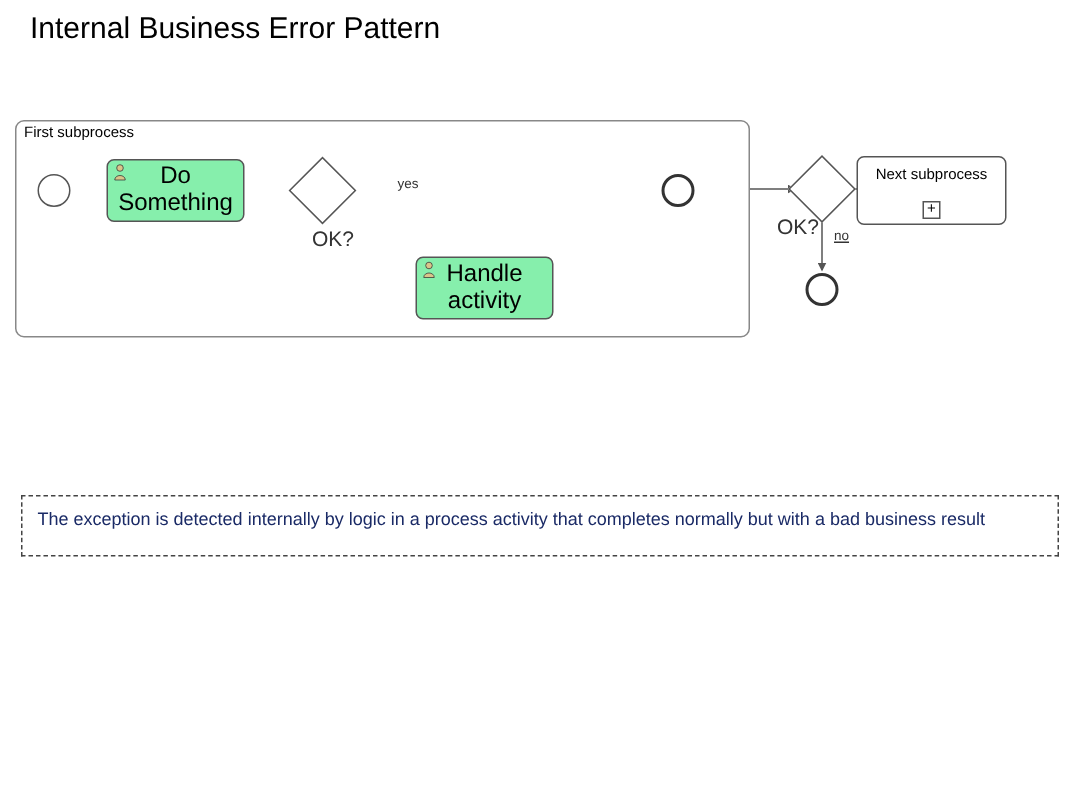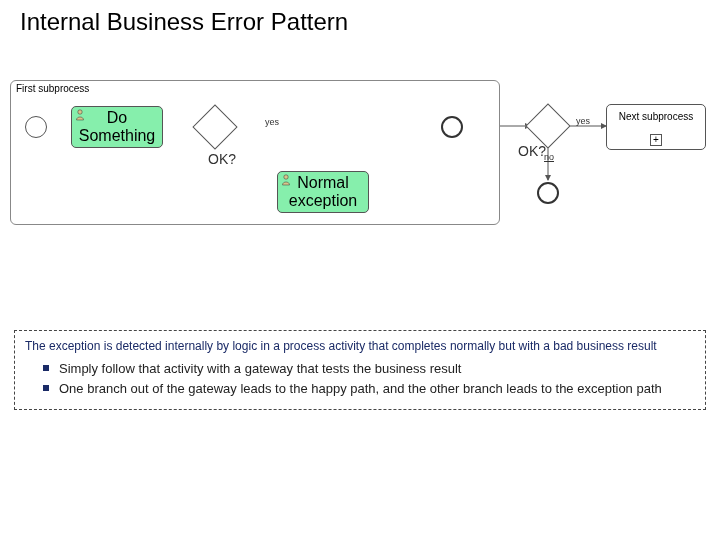--- a/index.html
+++ b/index.html
@@ -7,21 +7,21 @@
     margin: 0;
     padding: 0;
     width: 720px;
     height: 540px;
     font-family: Arial, sans-serif;
     background: #fff;
     color: #000;
     position: relative;
   }
   .title {
-    font-size: 24px;
+    font-size: 20px;
     padding: 8px 0 0 20px;
     color: #000;
   }
   .diagram-area {
     position: absolute;
     top: 80px;
     left: 10px;
     width: 700px;
     height: 190px;
   }
@@ -211,39 +211,35 @@
     <div class="gateway" style="left:188px; top:30px;"></div>
     <div class="gw-label" style="left:197px; top:70px;">OK?</div>
     <div class="edge-label" style="left:254px; top:36px;">yes</div>
 
 
     <div class="task" style="left:266px; top:90px;">
       <svg class="user-icon" viewBox="0 0 10 12">
           <circle cx="5" cy="3" r="2.2" fill="#d9c58a" stroke="#333" stroke-width="0.5"></circle>
           <path d="M1.5,11 C1.5,7 8.5,7 8.5,11 Z" fill="#d9c58a" stroke="#333" stroke-width="0.5"></path>
         </svg>
-      <span>Normal exception</span>
+      <span>Handle activity</span>
     </div>
 
     <div class="end-circle" style="left:430px; top:35px;"></div>
   </div>
 
   <div class="gateway" style="left:522px; top:30px;"></div>
   <div class="gw-label" style="left:508px; top:63px;">OK?</div>
   <div class="edge-label" style="left:566px; top:36px;">yes</div>
-  <div class="edge-label" style="left:534px; top:72px;text-decoration:underline;">no</div>
+  <div class="edge-label" style="left:546px; top:72px;text-decoration:underline;">no</div>
 
   <div class="end-circle" style="left:527px; top:102px;"></div>
 
-  <div class="next-sub" style="left:596px; top:24px;justify-content:center;">
+  <div class="next-sub" style="left:561px; top:24px;justify-content:center;">
     <span>Next subprocess</span>
     <div class="plus-box">+</div>
   </div>
 
 </div>
 
 <div class="desc-box">
   <p class="desc-main">The exception is detected internally by logic in a process activity that completes normally but with a bad business result</p>
-  <ul class="desc-list">
-    <li>Simply follow that activity with a gateway that tests the business result</li>
-    <li>One branch out of the gateway leads to the happy path, and the other branch leads to the exception path</li>
-  </ul>
 </div>
 
 </body></html>

